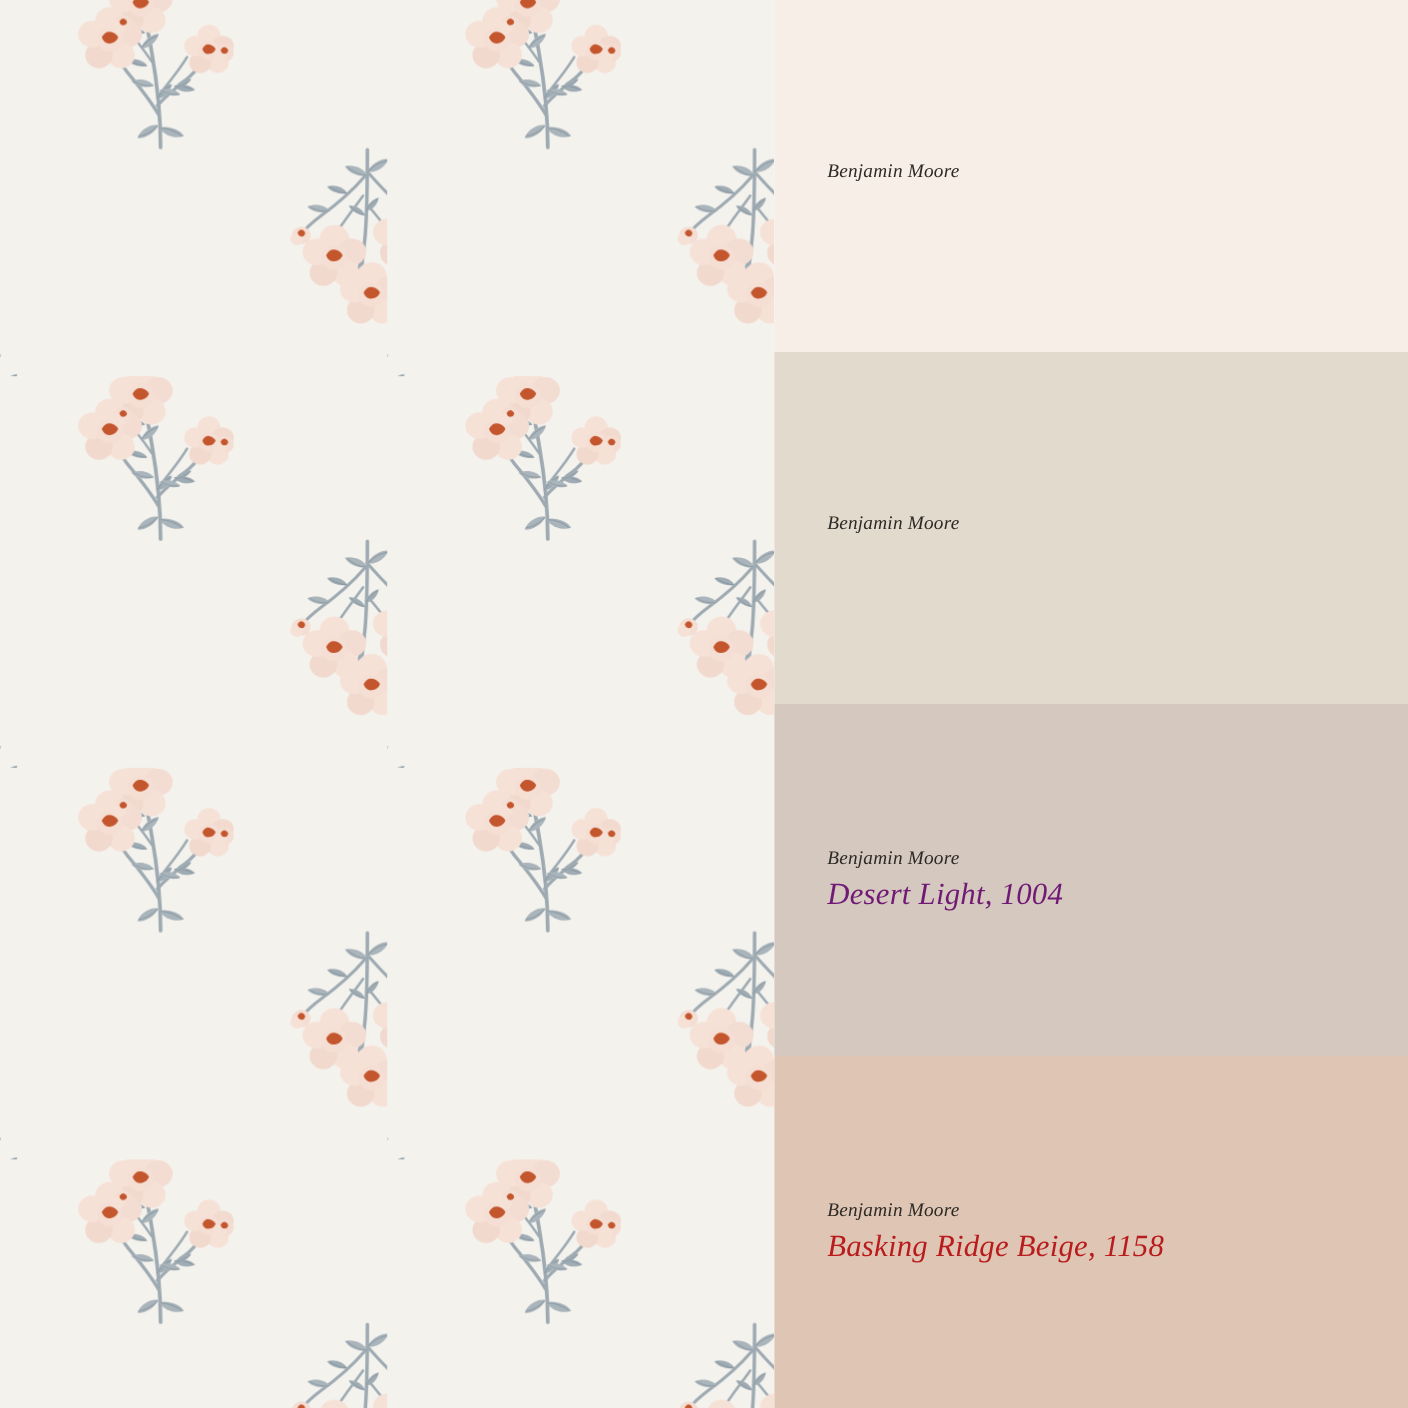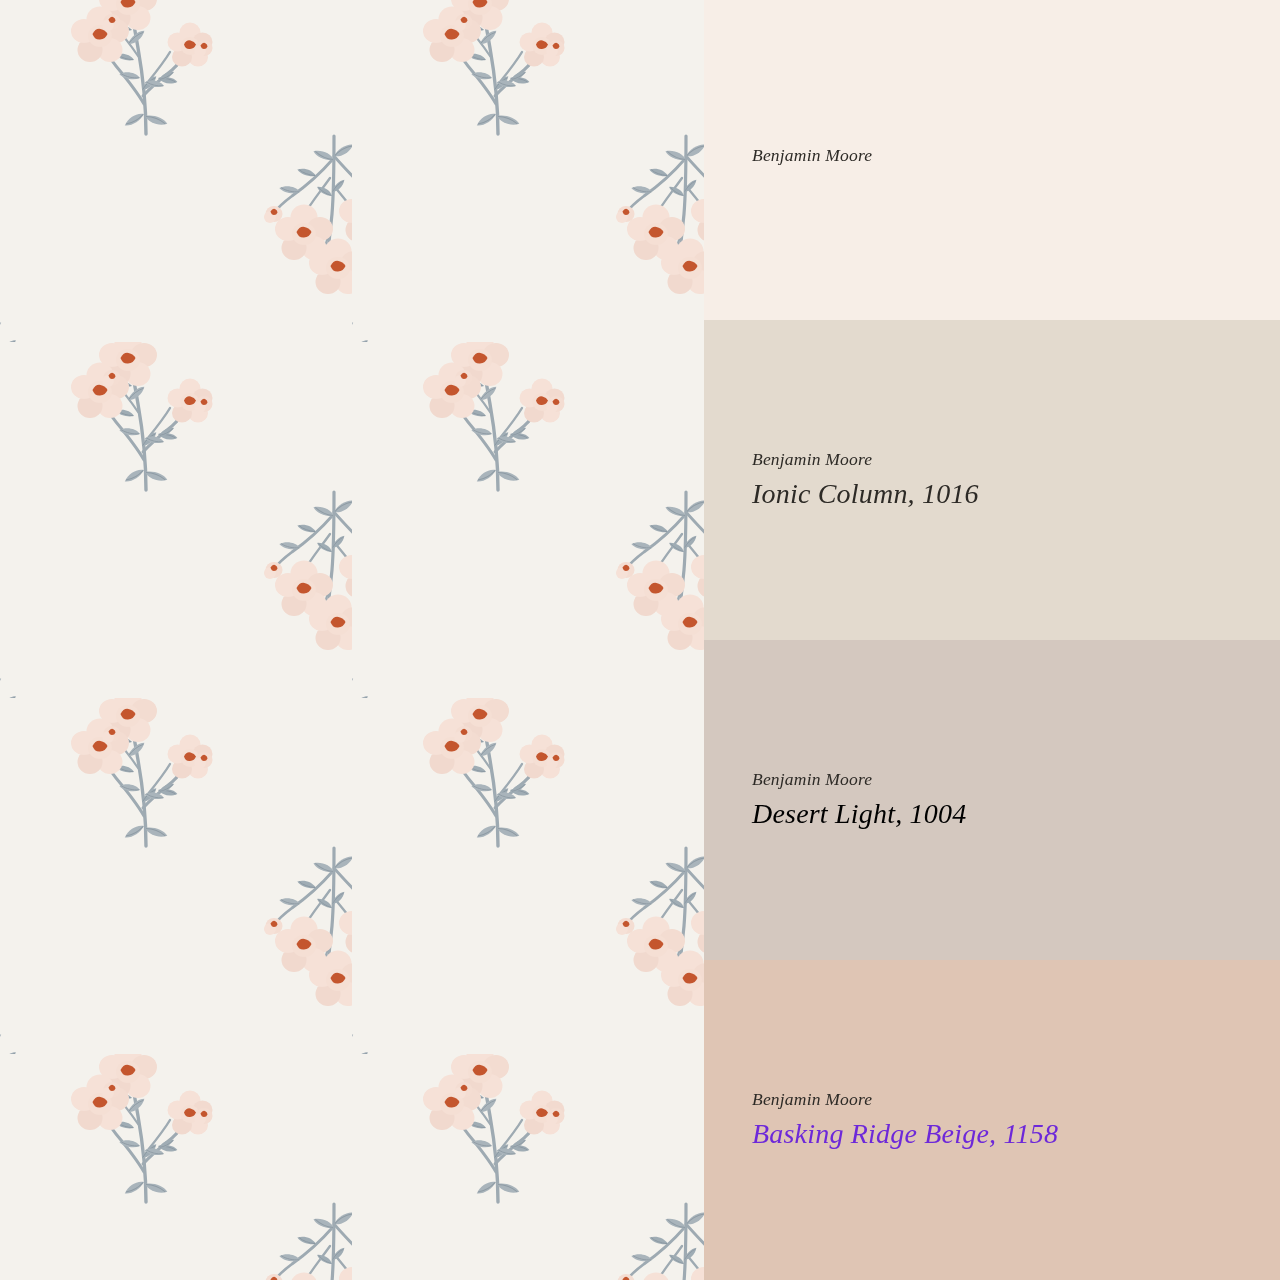--- a/index.html
+++ b/index.html
@@ -196,27 +196,26 @@
   </div>
 
   <div id="swatch-panel">
 
     <div class="swatch" style="background-color: rgb(247, 238, 231);">
       <div class="swatch-brand" style="color: rgb(45, 42, 38);">Benjamin Moore</div>
     </div>
 
     <div class="swatch" style="background-color: rgb(227, 218, 206);">
       <div class="swatch-brand" style="color: rgb(45, 42, 38);">Benjamin Moore</div>
-      <div class="swatch-name" style="color: rgb(45, 42, 38);">Ionic Column, 1016</div>
     </div>
 
     <div class="swatch" style="background-color: rgb(212, 200, 191);">
       <div class="swatch-brand" style="color: rgb(45, 42, 38);">Benjamin Moore</div>
-      <div class="swatch-name" style="color: #000000;">Desert Light, 1004</div>
+      <div class="swatch-name" style="color: #701a75;">Desert Light, 1004</div>
     </div>
 
     <div class="swatch" style="background-color: rgb(223, 197, 180);">
       <div class="swatch-brand" style="color: rgb(45, 42, 38);">Benjamin Moore</div>
-      <div class="swatch-name" style="color: #6d28d9;">Basking Ridge Beige, 1158</div>
+      <div class="swatch-name" style="color: #b91c1c;">Basking Ridge Beige, 1158</div>
     </div>
 
   </div>
 </div>
 
 </body></html>

